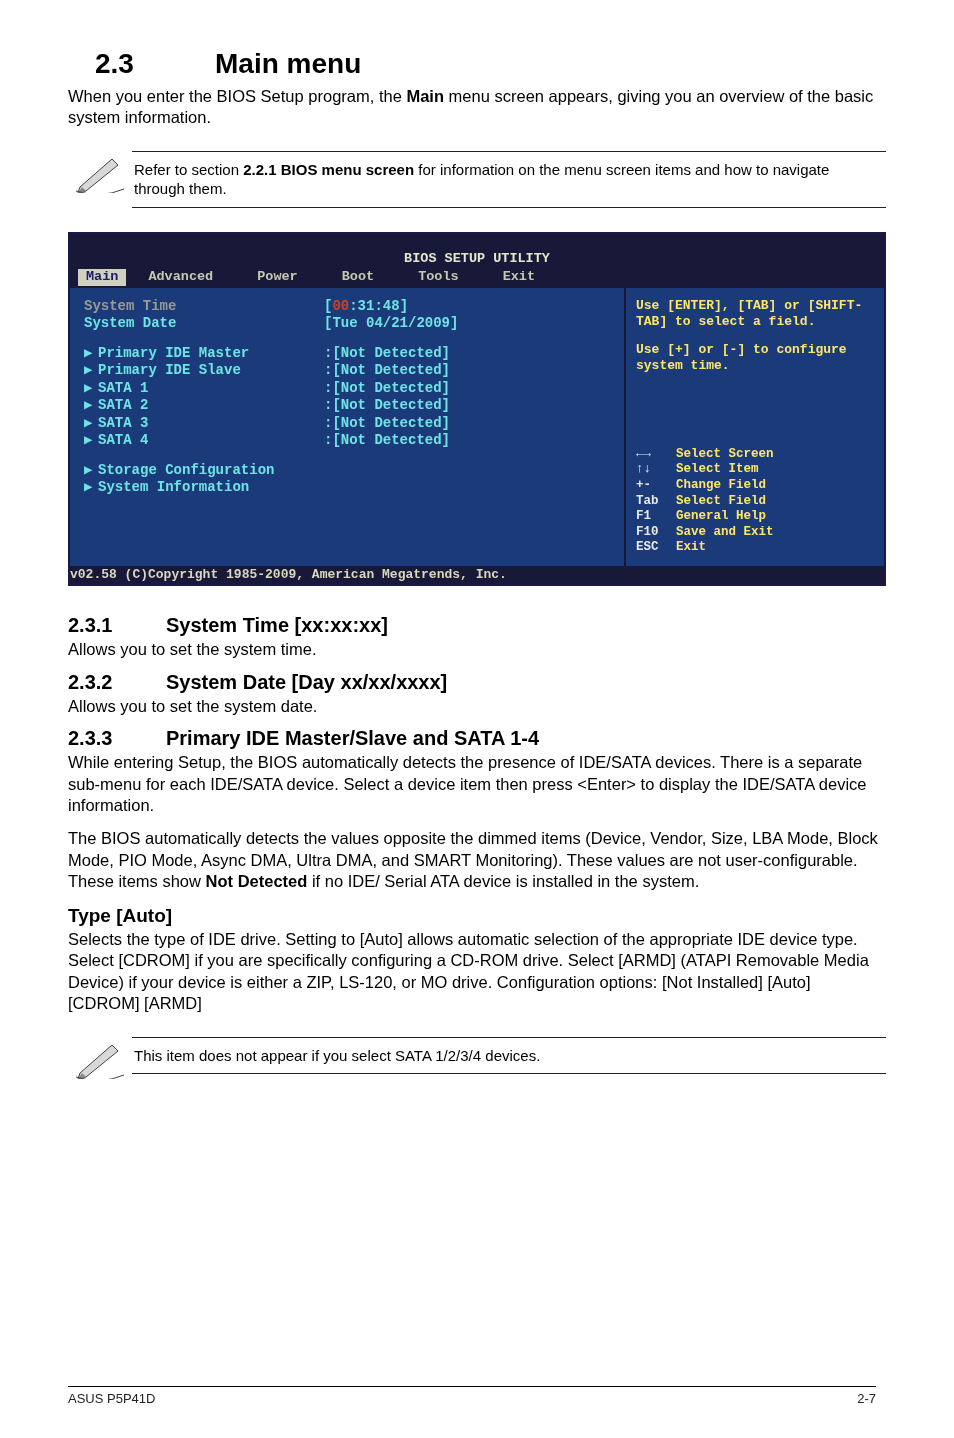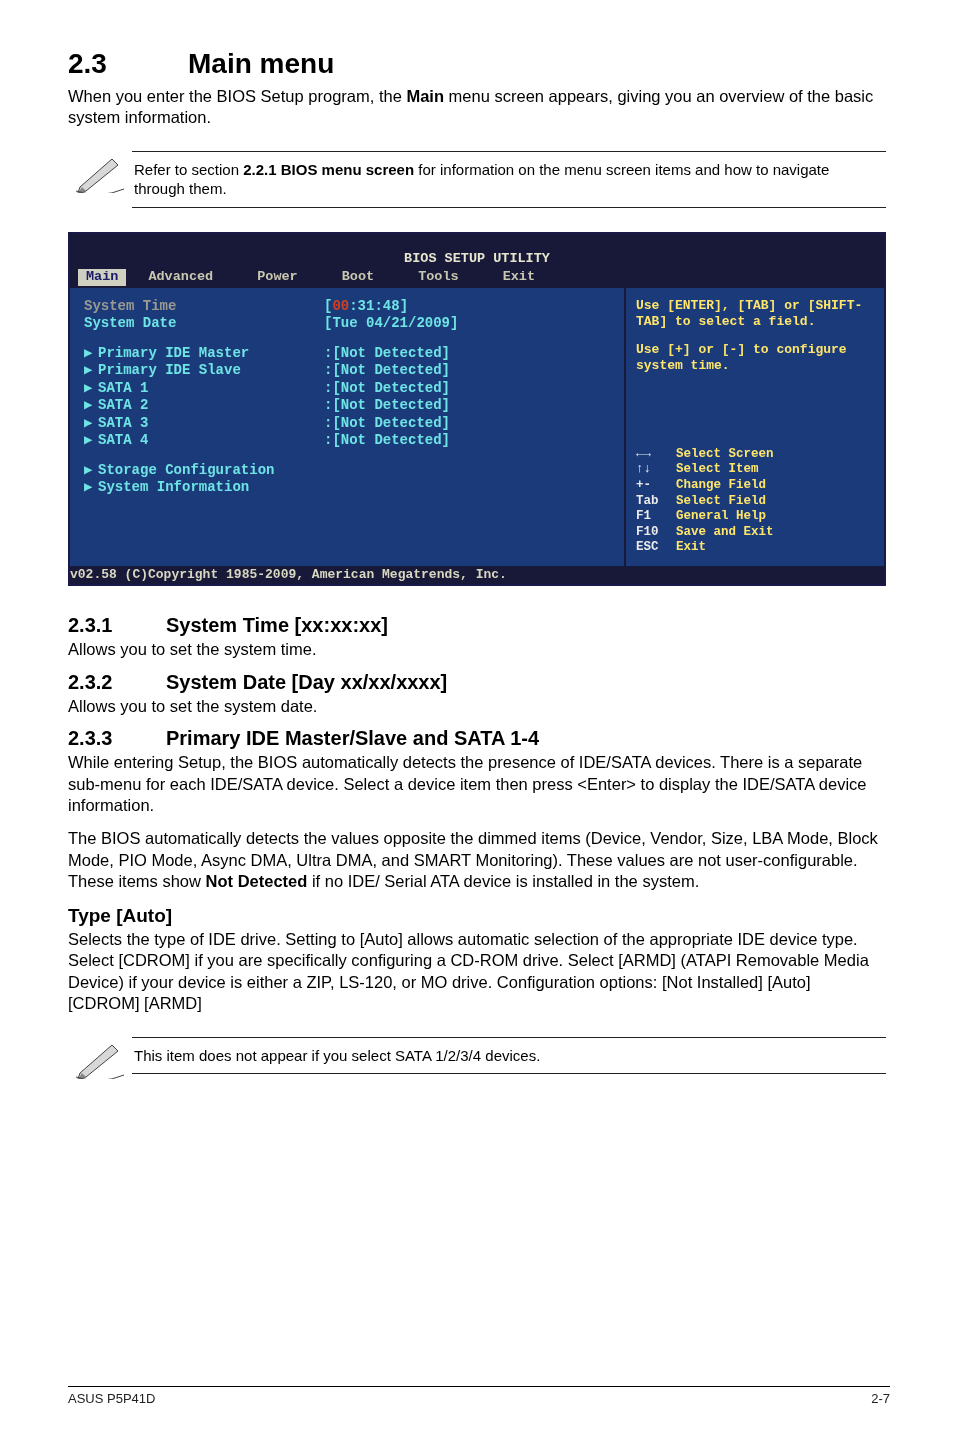--- a/index.html
+++ b/index.html
@@ -13,21 +13,21 @@
   position: relative;
 }
 .page {
   padding: 48px 68px 0 68px;
 }
 h1 {
   font-size: 28px;
   font-weight: 700;
   margin-bottom: 6px;
 }
-h1 .num { display: inline-block; width: 120px; }
+h1 .num { display: inline-block; width: 120px; margin-left: 27px; }
 .body { font-size: 16.5px; line-height: 1.3; }
 .para { margin-bottom: 12px; }
 .note-row {
   display: flex;
   align-items: flex-start;
   margin: 22px 0 24px 0;
 }
 .note-icon {
   width: 64px;
   flex: 0 0 64px;
@@ -109,21 +109,21 @@
   font-size: 13px;
 }
 h2 { font-size: 20px; font-weight: 700; margin: 0 0 2px 0; }
 h2 .hn { display:inline-block; width: 98px; }
 h3 { font-size: 19px; font-weight: 700; margin: 10px 0 2px 0; }
 .sub { margin-bottom: 10px; }
 .footer {
   position: absolute;
   bottom: 32px;
   left: 68px;
-  right: 64px;
+  right: 78px;
   border-top: 1px solid #000;
   padding-top: 4px;
   display: flex;
   justify-content: space-between;
   font-size: 13px;
   color: #222;
 }
 strong { font-weight: 700; }
 </style>
 </head>

